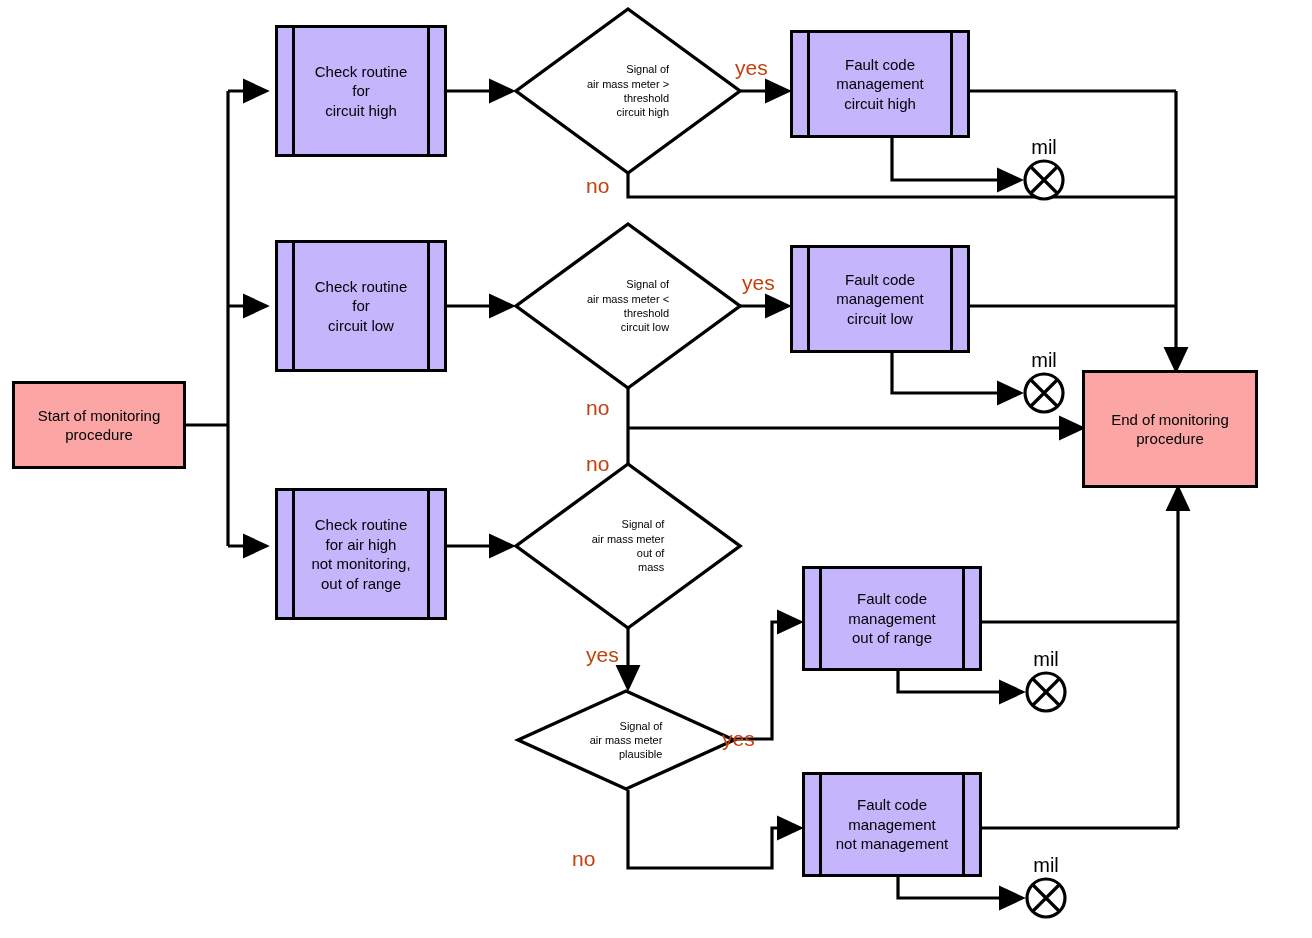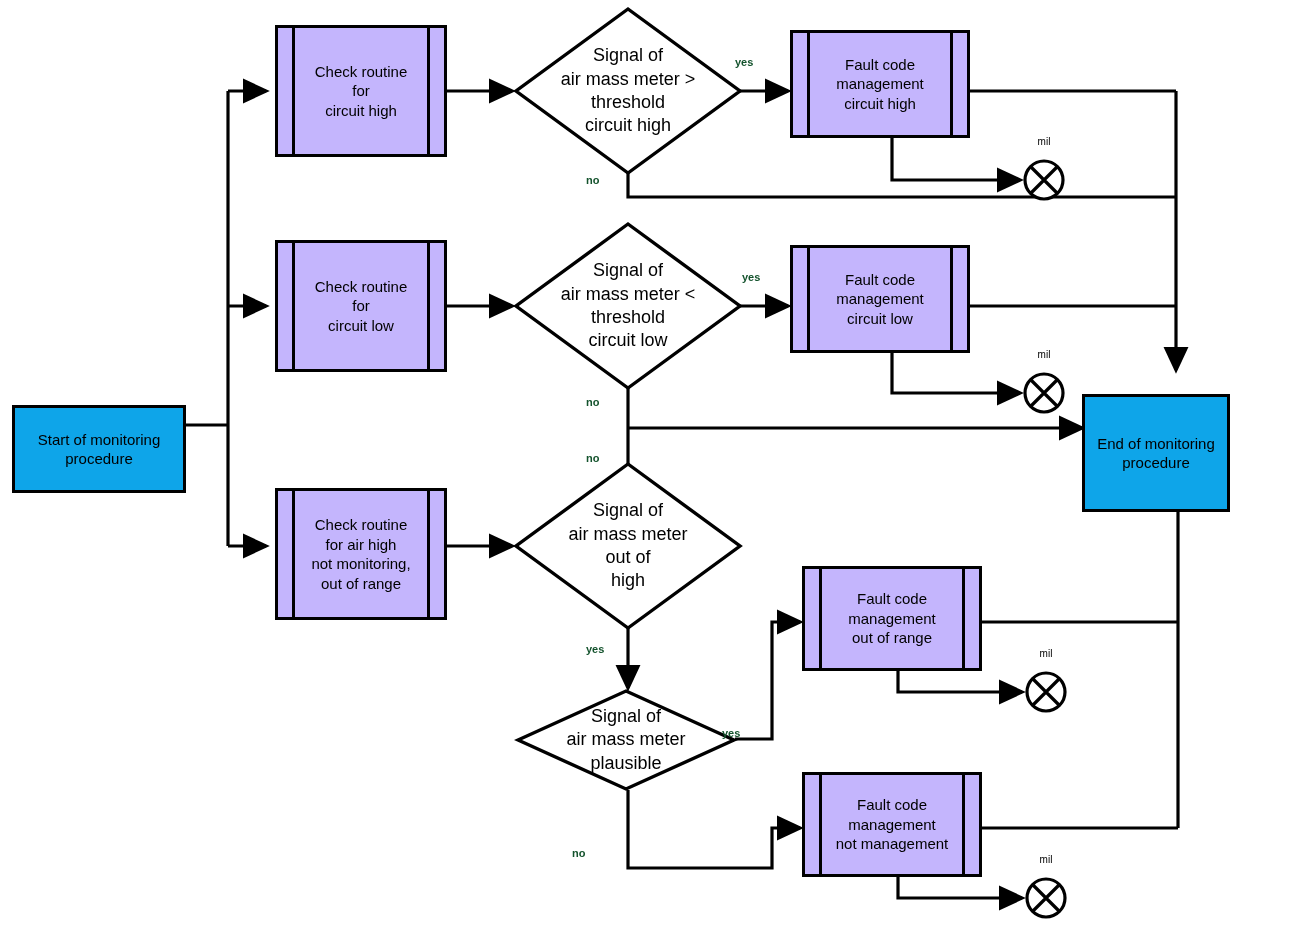--- a/index.html
+++ b/index.html
@@ -1,46 +1,46 @@
 <!DOCTYPE html>
 <html><head>
 <meta charset="utf-8">
 <style>
   html,body{margin:0;padding:0;background:#ffffff;}
   #stage{position:relative;width:1312px;height:938px;background:#ffffff;
          font-family:"Liberation Sans","DejaVu Sans",sans-serif;overflow:hidden;}
   #wires{position:absolute;left:0;top:0;width:1312px;height:938px;}
 
   
-  .termbox{position:absolute;box-sizing:border-box;border:3px solid #000;background:#0ea5e9;
+  .termbox{position:absolute;box-sizing:border-box;border:3px solid #000;background:#fca5a5;
            display:flex;align-items:center;justify-content:center;text-align:center;
-           font-size:15px;line-height:1.28;color:#000;margin-top:24px;}
+           font-size:15px;line-height:1.28;color:#000;}
 
   
   .subbox{position:absolute;box-sizing:border-box;border:3px solid #000;background:#c4b5fd;}
   .subbox .bar-l,.subbox .bar-r{position:absolute;top:0;bottom:0;width:3px;background:#000;}
   .subbox .bar-l{left:14px;}
   .subbox .bar-r{right:14px;}
   .subbox .txt{position:absolute;left:20px;right:20px;top:0;bottom:0;
                display:flex;align-items:center;justify-content:center;text-align:center;
                font-size:15px;line-height:1.3;color:#000;}
 
   
   .dia{position:absolute;}
   .dia svg{position:absolute;left:0;top:0;}
   .dia .dtxt{position:absolute;left:12%;right:12%;top:0;bottom:0;
-             display:flex;align-items:center;justify-content:center;text-align:center;
-             font-size:18px;line-height:1.3;color:#000;}
+             display:flex;align-items:center;justify-content:center;text-align:right;
+             font-size:11px;line-height:1.3;color:#000;}
 
   
   .mil{position:absolute;}
   .mil .cap{position:absolute;left:50%;transform:translateX(-50%);top:-22px;
-            font-size:10px;color:#000;white-space:nowrap;}
-
-  .elab{position:absolute;font-size:11px;color:#14532d;white-space:nowrap;font-weight:bold;}
+            font-size:20px;color:#000;white-space:nowrap;}
+
+  .elab{position:absolute;font-size:21px;color:#c2410c;white-space:nowrap;}
 </style>
 </head>
 <body>
 
 <div id="stage">
 
   <svg id="wires" viewBox="0 0 1312 938" width="1312" height="938">
     <defs>
       <marker id="ah" markerWidth="9" markerHeight="9" refX="7.2" refY="4.5" orient="auto" markerUnits="strokeWidth">
         <path d="M0,0.6 L8.4,4.5 L0,8.4 z" fill="#000"></path>
@@ -99,21 +99,21 @@
     </g>
   </svg>
 
   <div class="termbox" style="left:12px;top:381px;width:174px;height:88px;">
     <div>
       <div>Start of monitoring</div>
       <div>procedure</div>
     </div>
   </div>
 
-  <div class="termbox" style="left:1082px;top:370px;width:148px;height:118px;">
+  <div class="termbox" style="left:1082px;top:370px;width:176px;height:118px;">
     <div>
       <div>End of monitoring</div>
       <div>procedure</div>
     </div>
   </div>
 
   <div class="subbox" style="left:275px;top:25px;width:172px;height:132px;">
     <div class="bar-l"></div>
     <div class="bar-r"></div>
     <div class="txt">
@@ -228,21 +228,21 @@
 
   <div class="dia" style="left:512px;top:460px;width:232px;height:172px;">
     <svg width="232" height="172" viewBox="0 0 232 172">
       <polygon points="116,4 228,86 116,168 4,86" fill="#fff" stroke="#000" stroke-width="3.4"></polygon>
     </svg>
     <div class="dtxt">
       <div>
         <div>Signal of</div>
         <div>air mass meter</div>
         <div>out of</div>
-        <div>high</div>
+        <div>mass</div>
       </div>
     </div>
   </div>
 
   <div class="dia" style="left:514px;top:688px;width:224px;height:104px;">
     <svg width="224" height="104" viewBox="0 0 224 104">
       <polygon points="112,3 220,52 112,101 4,52" fill="#fff" stroke="#000" stroke-width="3.4"></polygon>
     </svg>
     <div class="dtxt">
       <div>

